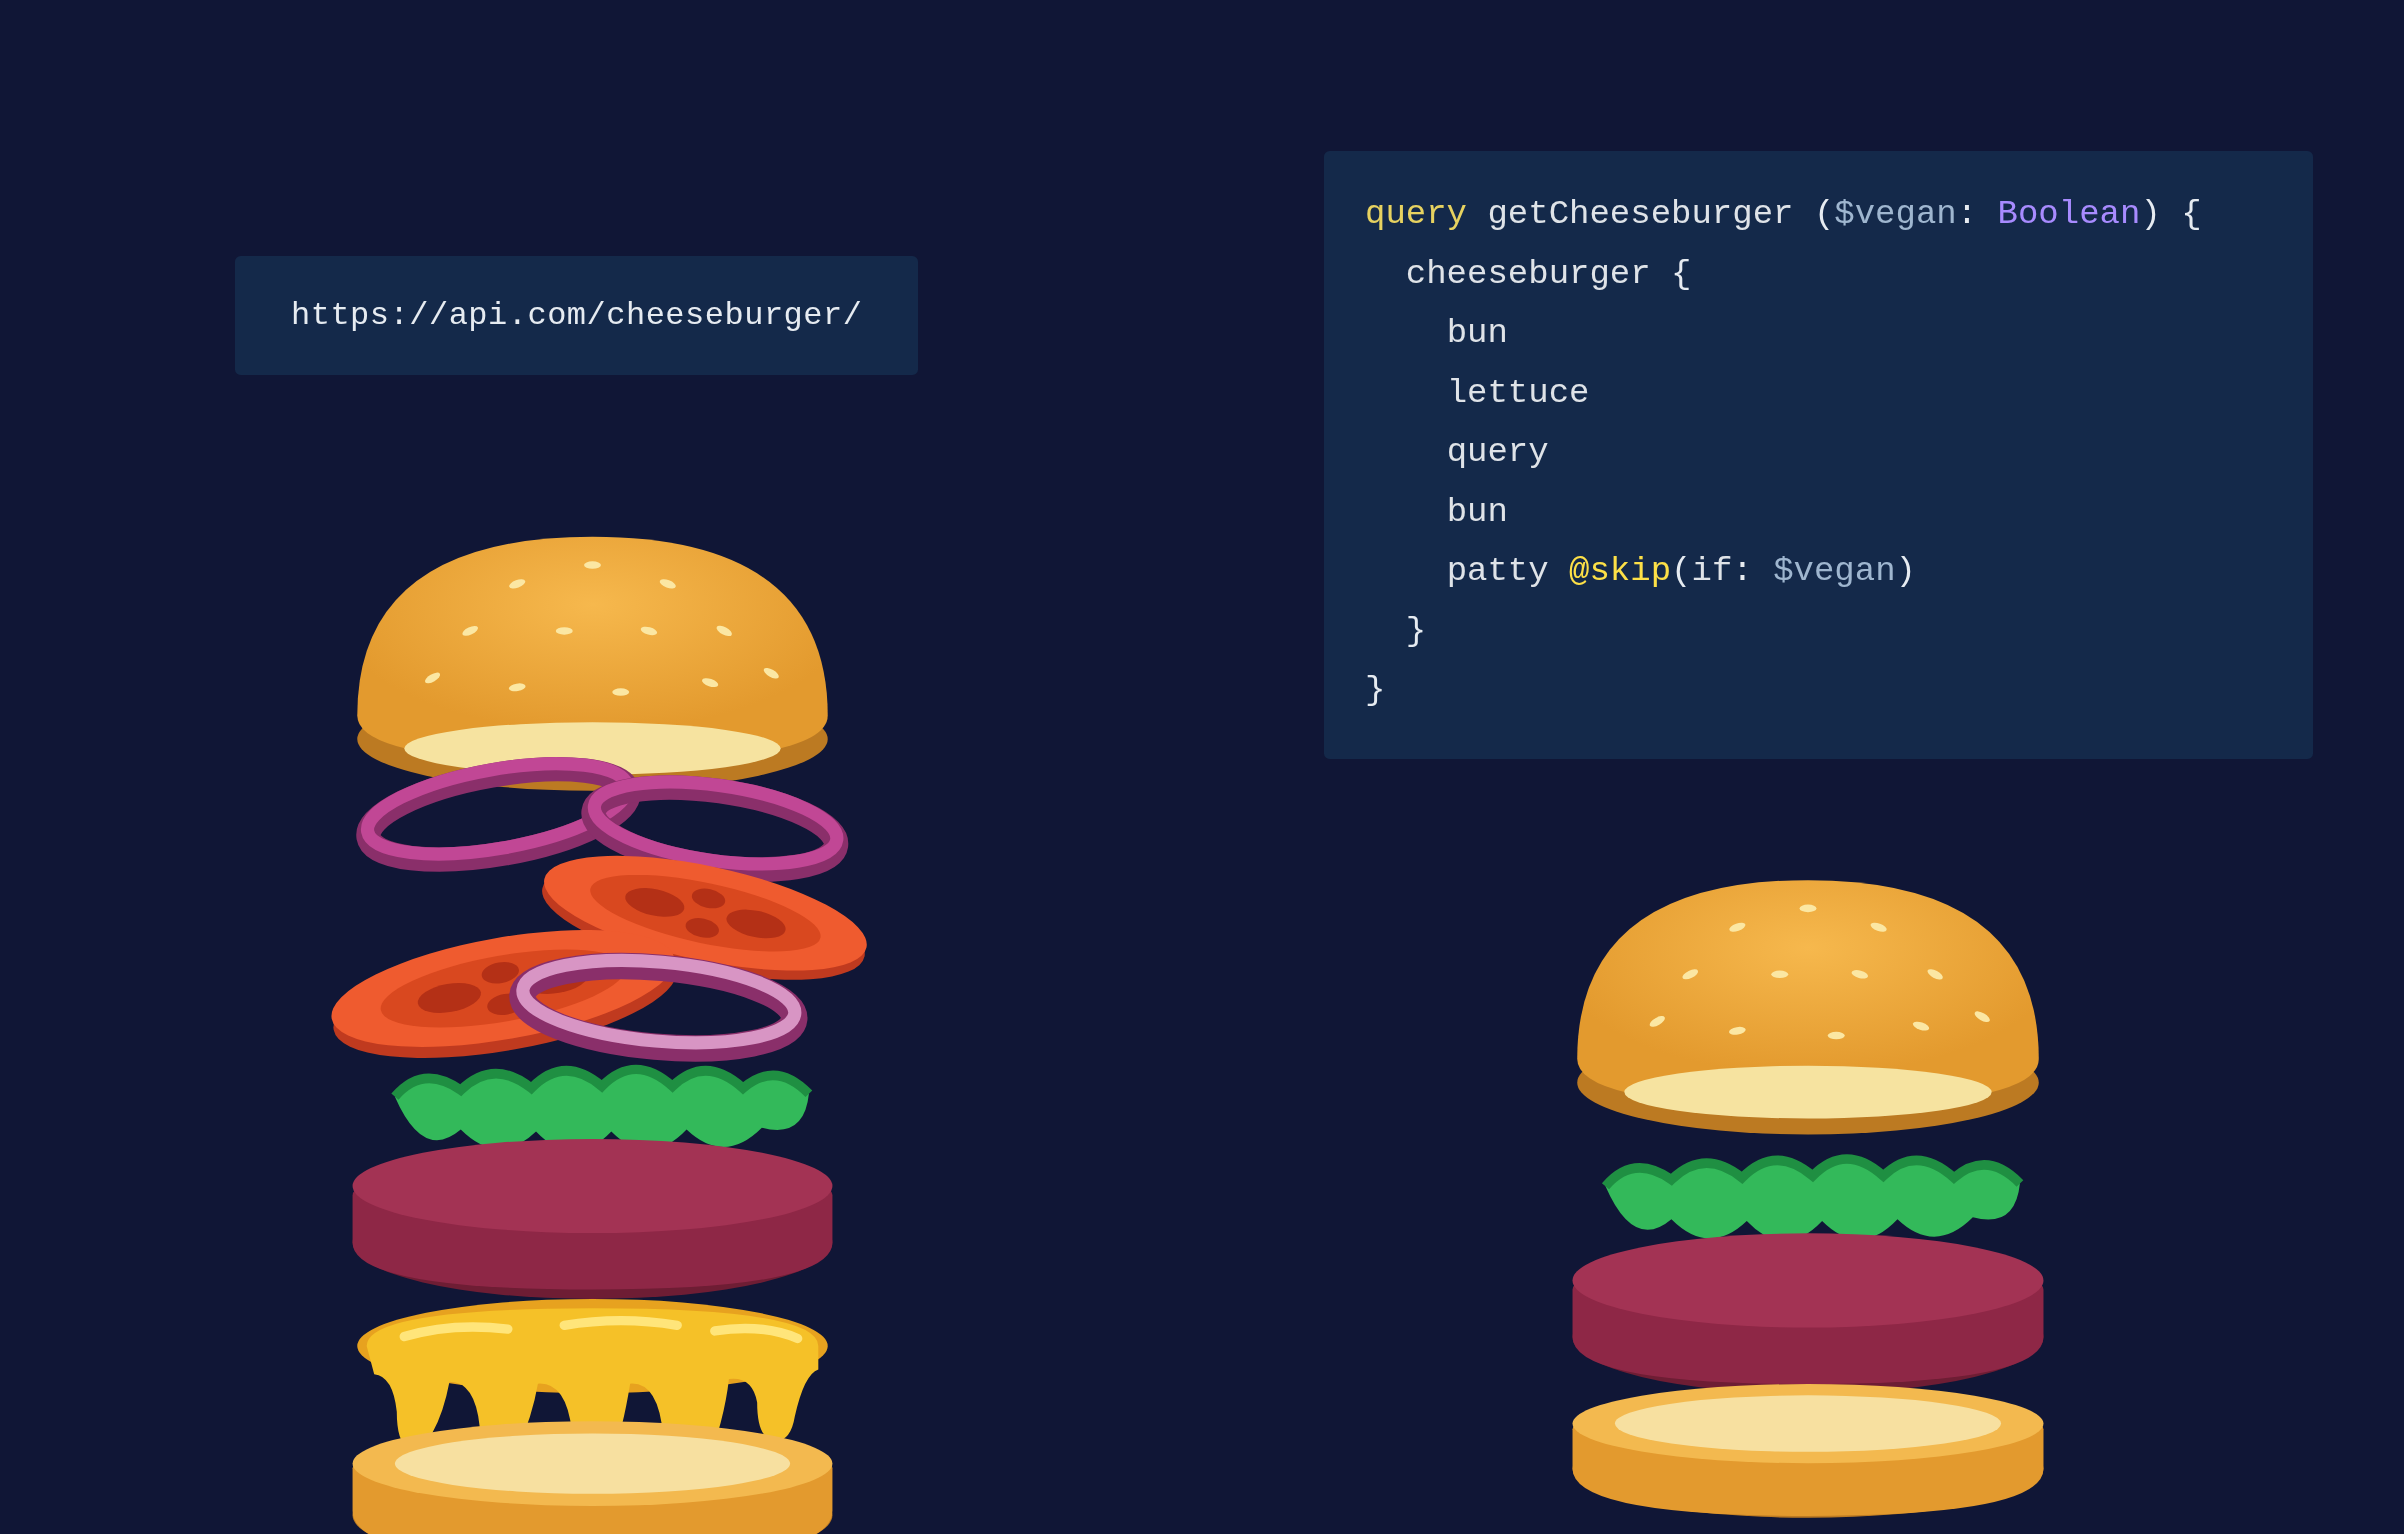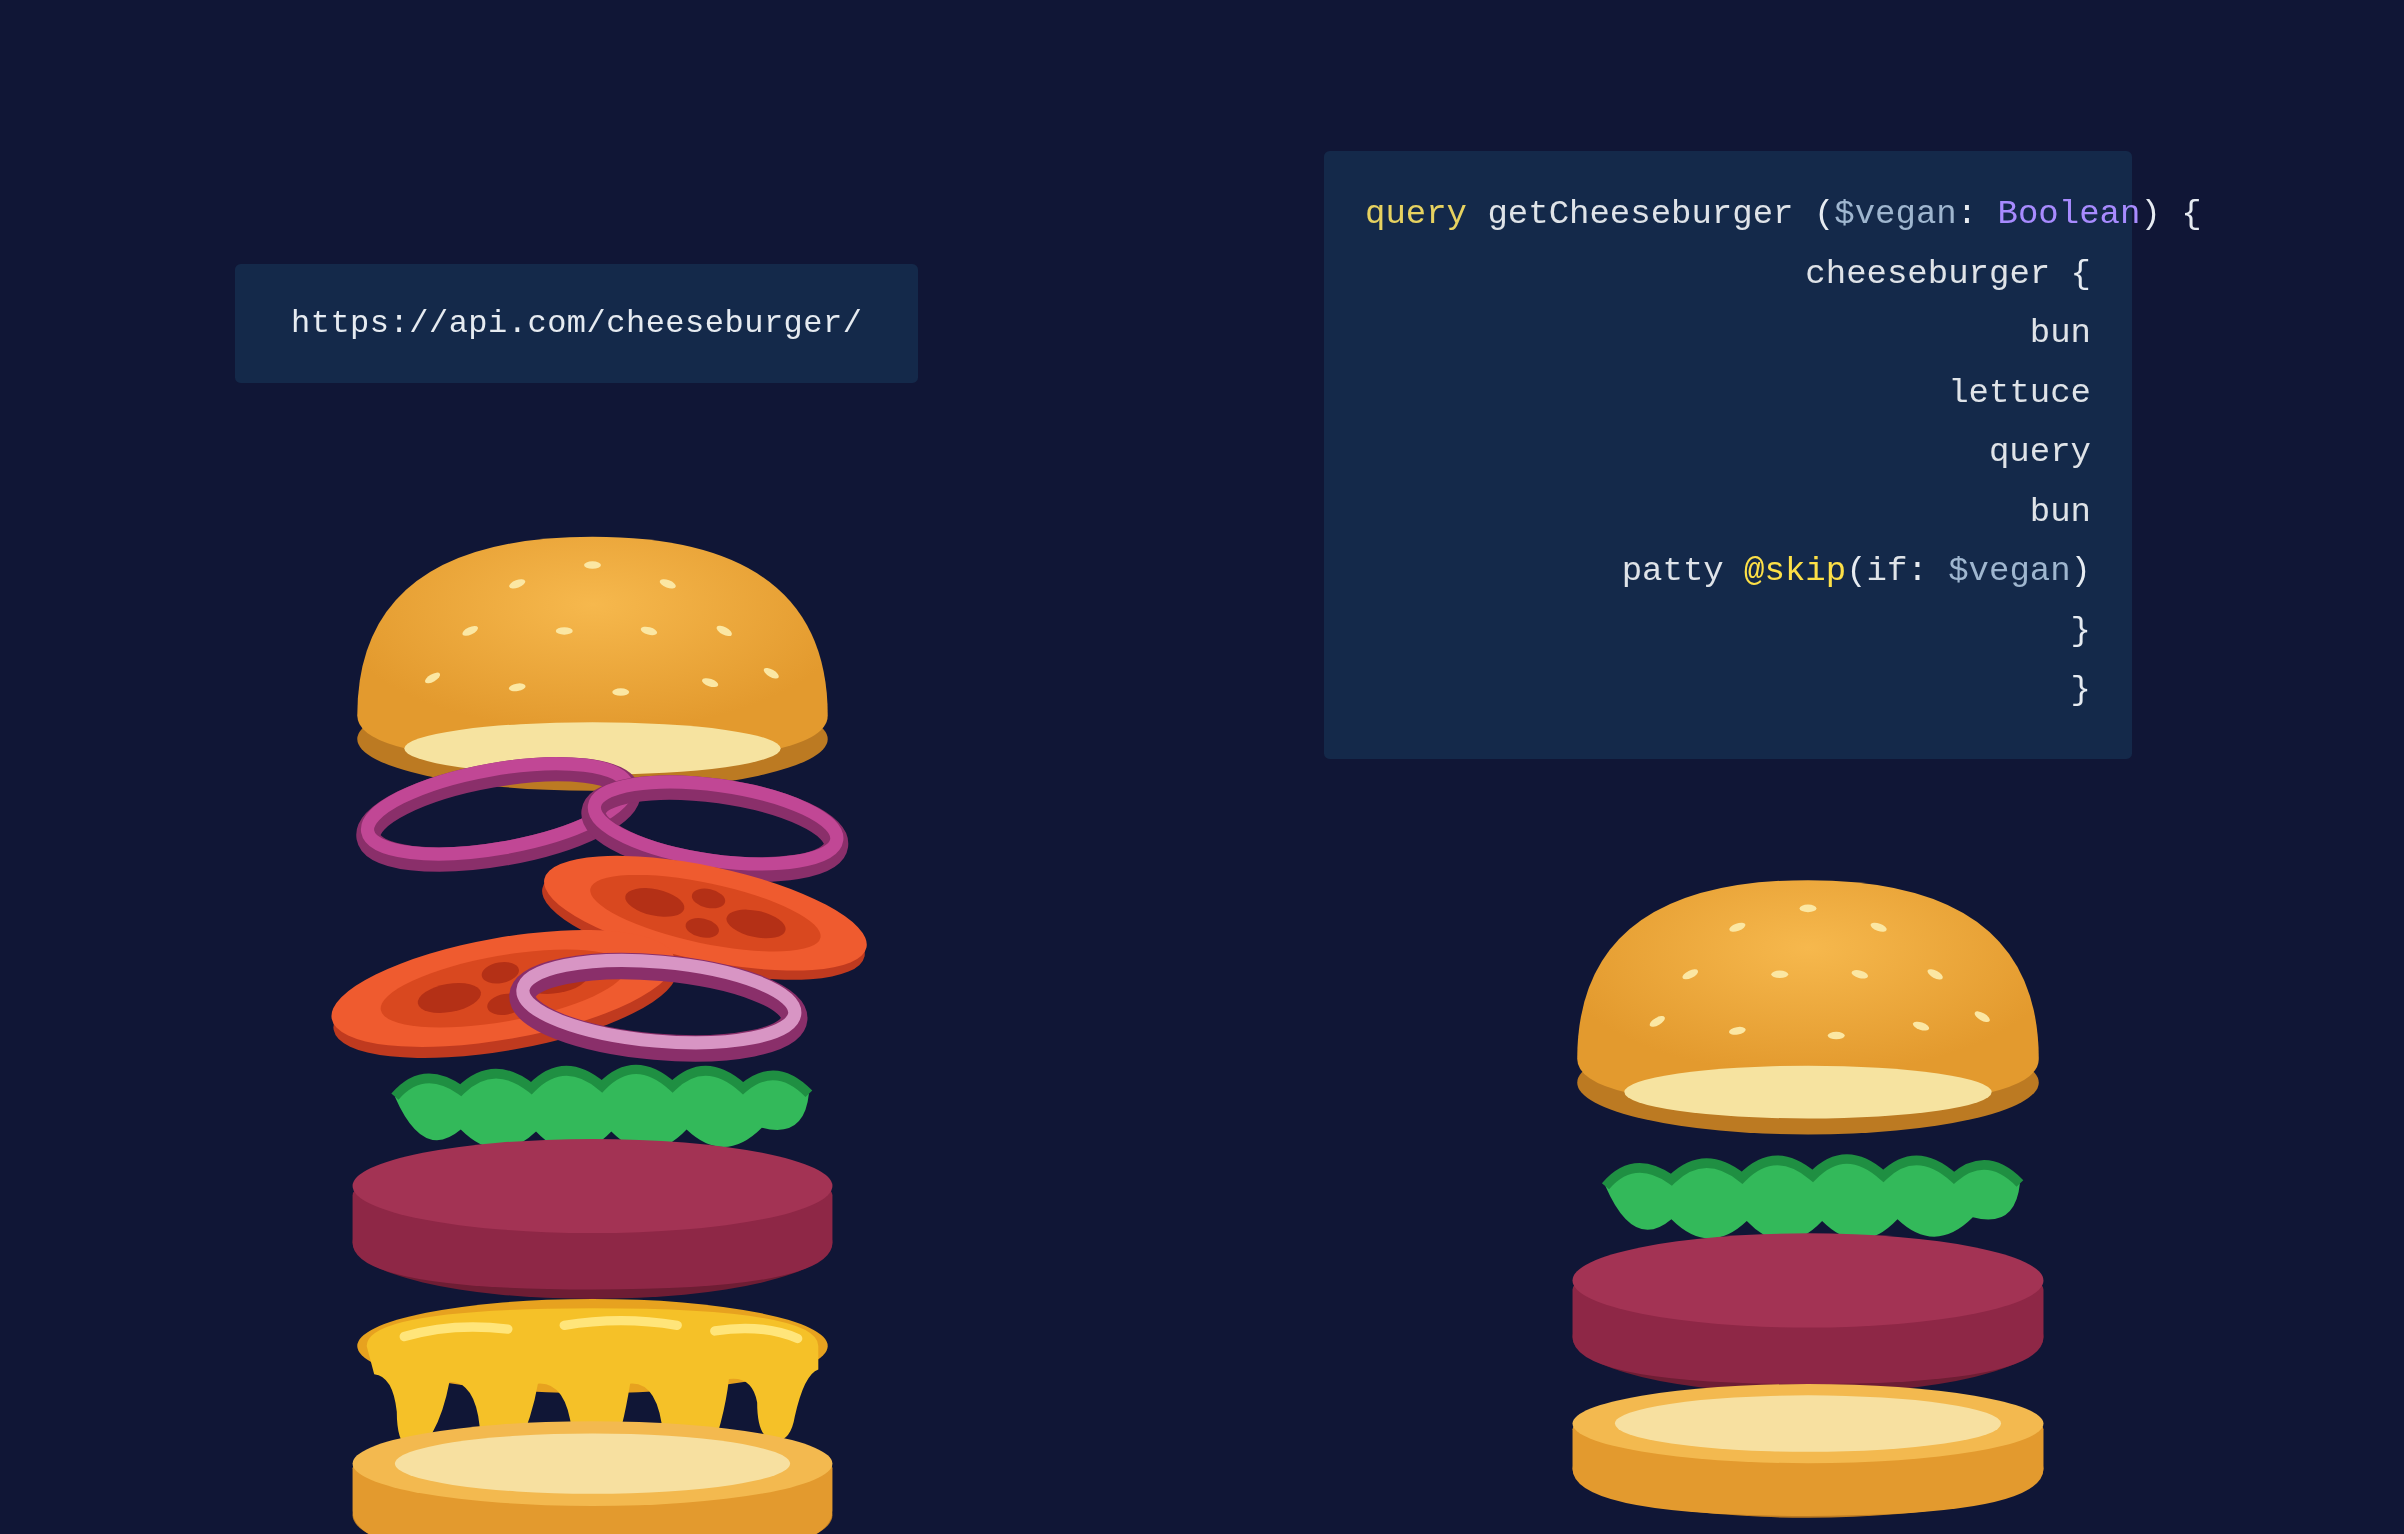--- a/index.html
+++ b/index.html
@@ -11,32 +11,31 @@
     min-height:1535px;
     position:relative;
   }
   .panel{
     background:#14294a;
     border-radius:5.6px;
     position:absolute;
     box-sizing:border-box;
   }
   .url-box{
-    left:235px; top:264px;
+    left:235px; top:256px;
     padding:41px 56px;
     font-size:32px;
     letter-spacing:0.5px;
   }
   .code-box{
     left:1324px; top:151px;
-    width:808px;
+    width:989px;
     padding:34px 41px 38px 41px;
     font-size:34px;
     line-height:1.75;
-    text-align:right;
   }
   .code-box pre{margin:0;white-space:pre;font-family:inherit;}
   .kw{color:#e7d260;}
   .fn{color:#dfe3e8;}
   .var{color:#9fb6cf;}
   .type{color:#a88bff;}
   .dir{color:#fde047;}
   .illus{position:absolute;}
   .ill-left{left:282px; top:518px; width:621px;}
   .ill-right{left:1516px; top:866px; width:584px;}

